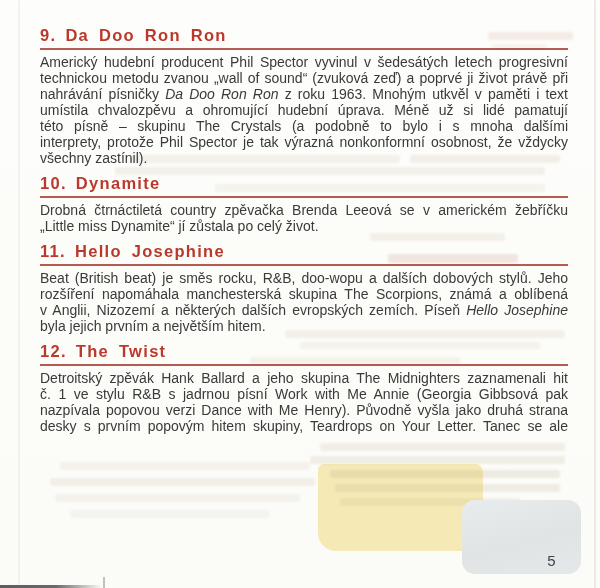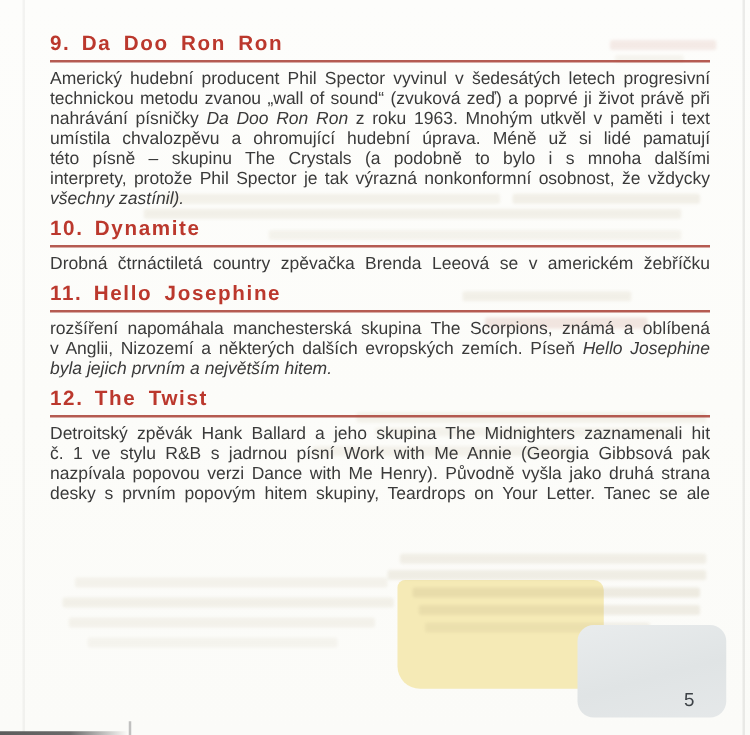--- a/index.html
+++ b/index.html
@@ -21,21 +21,21 @@
   .content{position:absolute;left:40px;top:26px;width:528px;z-index:3;}
   .sec-head{
     margin:0 0 4px 0;padding:0 0 3px 0;
     border-bottom:2px solid rgba(168,62,52,0.85);
     color:#bb382d;font-size:16.5px;line-height:19px;font-weight:bold;
     letter-spacing:1.3px;word-spacing:4px;
   }
   .sec-head .num{margin-right:9px;}
   .para{margin:0 0 8px 0;color:#3a3a3a;font-size:14px;line-height:16px;}
   .para .line{height:16px;overflow:hidden;text-align:justify;text-align-last:justify;}
-  .para .line.last{text-align-last:left;font-style:italic;}
+  .para .line.last{text-align-last:left;}
   .it{font-style:italic;}
 
   
   .g{position:absolute;display:block;height:8px;border-radius:2px;
      background:#b0a078;filter:blur(1.3px);z-index:1;}
   .g.red{background:#c27f6e;}
 
   
   .yellow-block{
     position:absolute;left:318px;top:464px;width:165px;height:87px;
@@ -98,26 +98,28 @@
           <div class="line"><span>této písně – skupinu The Crystals (a podobně to bylo i s mnoha dalšími Spectorovými</span></div>
           <div class="line"><span>interprety, protože Phil Spector je tak výrazná nonkonformní osobnost, že vždycky</span></div>
           <div class="line last"><span>všechny zastínil).</span></div>
         </div>
     </section>
 
     <section>
       <h2 class="sec-head"><span class="num">10.</span><span>Dynamite</span></h2>
       <div class="para">
           <div class="line"><span>Drobná čtrnáctiletá country zpěvačka Brenda Leeová se v americkém žebříčku</span></div>
+          <div class="line last"><span>„Little miss Dynamite“ jí zůstala po celý život.</span></div>
         </div>
     </section>
 
     <section>
       <h2 class="sec-head"><span class="num">11.</span><span>Hello Josephine</span></h2>
       <div class="para">
+          <div class="line"><span>Beat (British beat) je směs rocku, R&amp;B, doo-wopu a dalších dobových stylů. Jeho</span></div>
           <div class="line"><span>rozšíření napomáhala manchesterská skupina The Scorpions, známá a oblíbená</span></div>
           <div class="line"><span>v Anglii, Nizozemí a některých dalších evropských zemích. Píseň </span><span class="it">Hello Josephine</span></div>
           <div class="line last"><span>byla jejich prvním a největším hitem.</span></div>
         </div>
     </section>
 
     <section>
       <h2 class="sec-head"><span class="num">12.</span><span>The Twist</span></h2>
       <div class="para">
           <div class="line"><span>Detroitský zpěvák Hank Ballard a jeho skupina The Midnighters zaznamenali hit</span></div>

